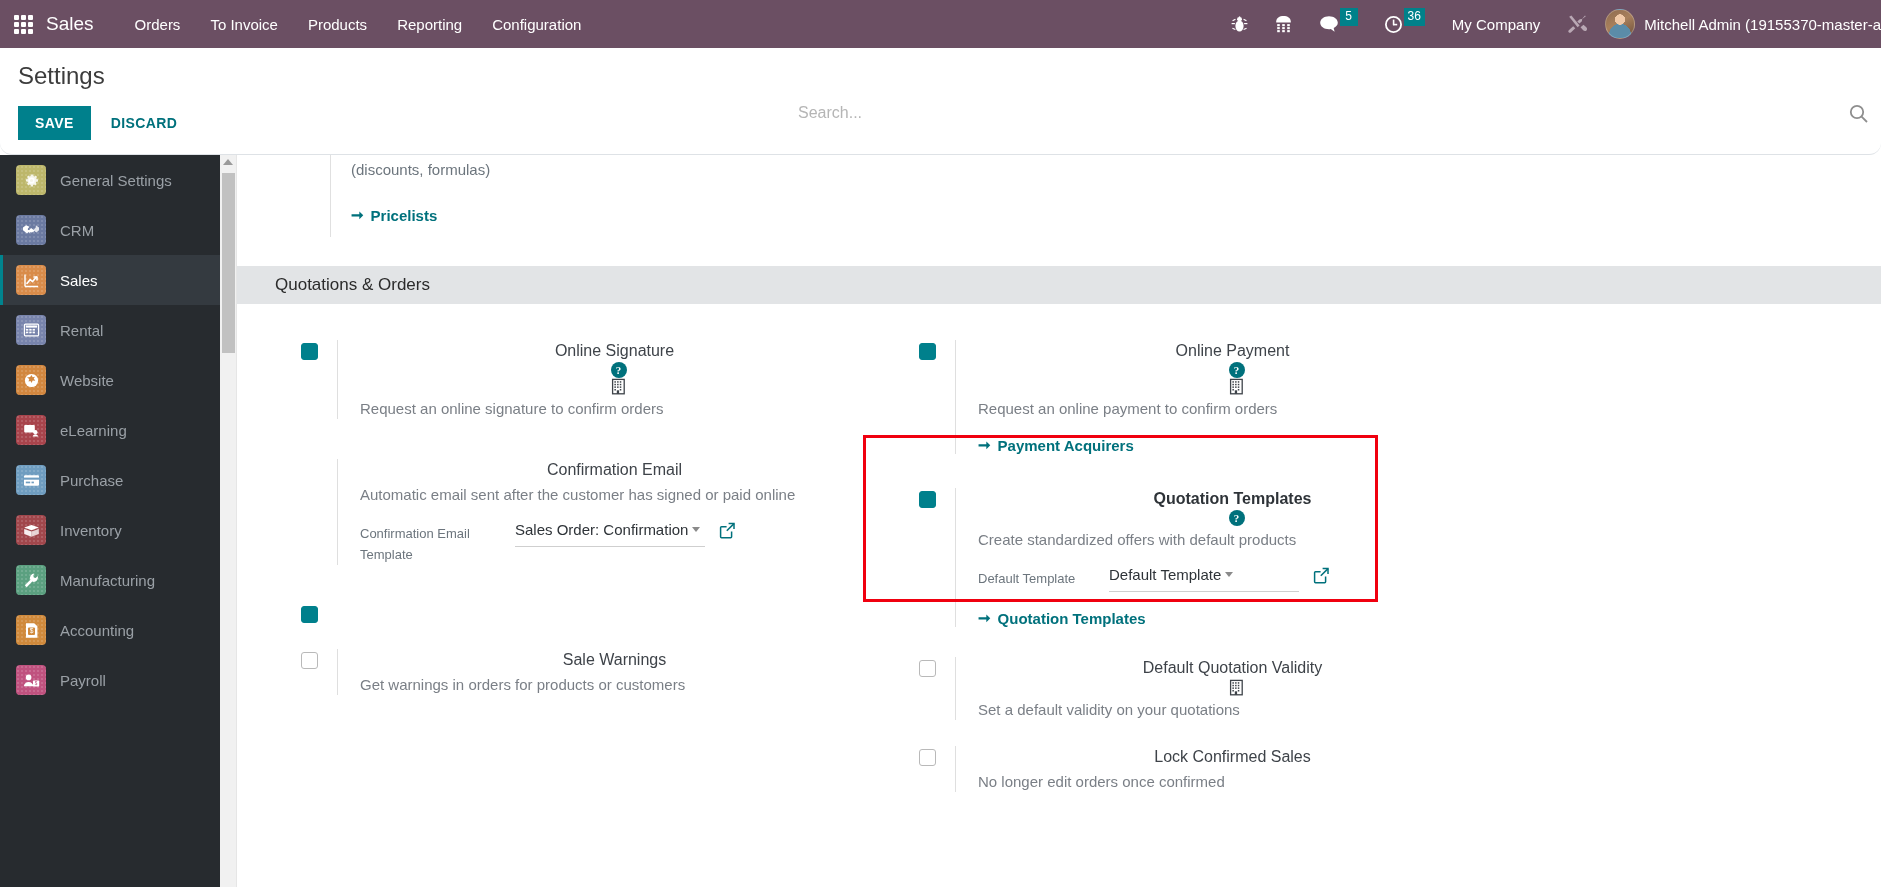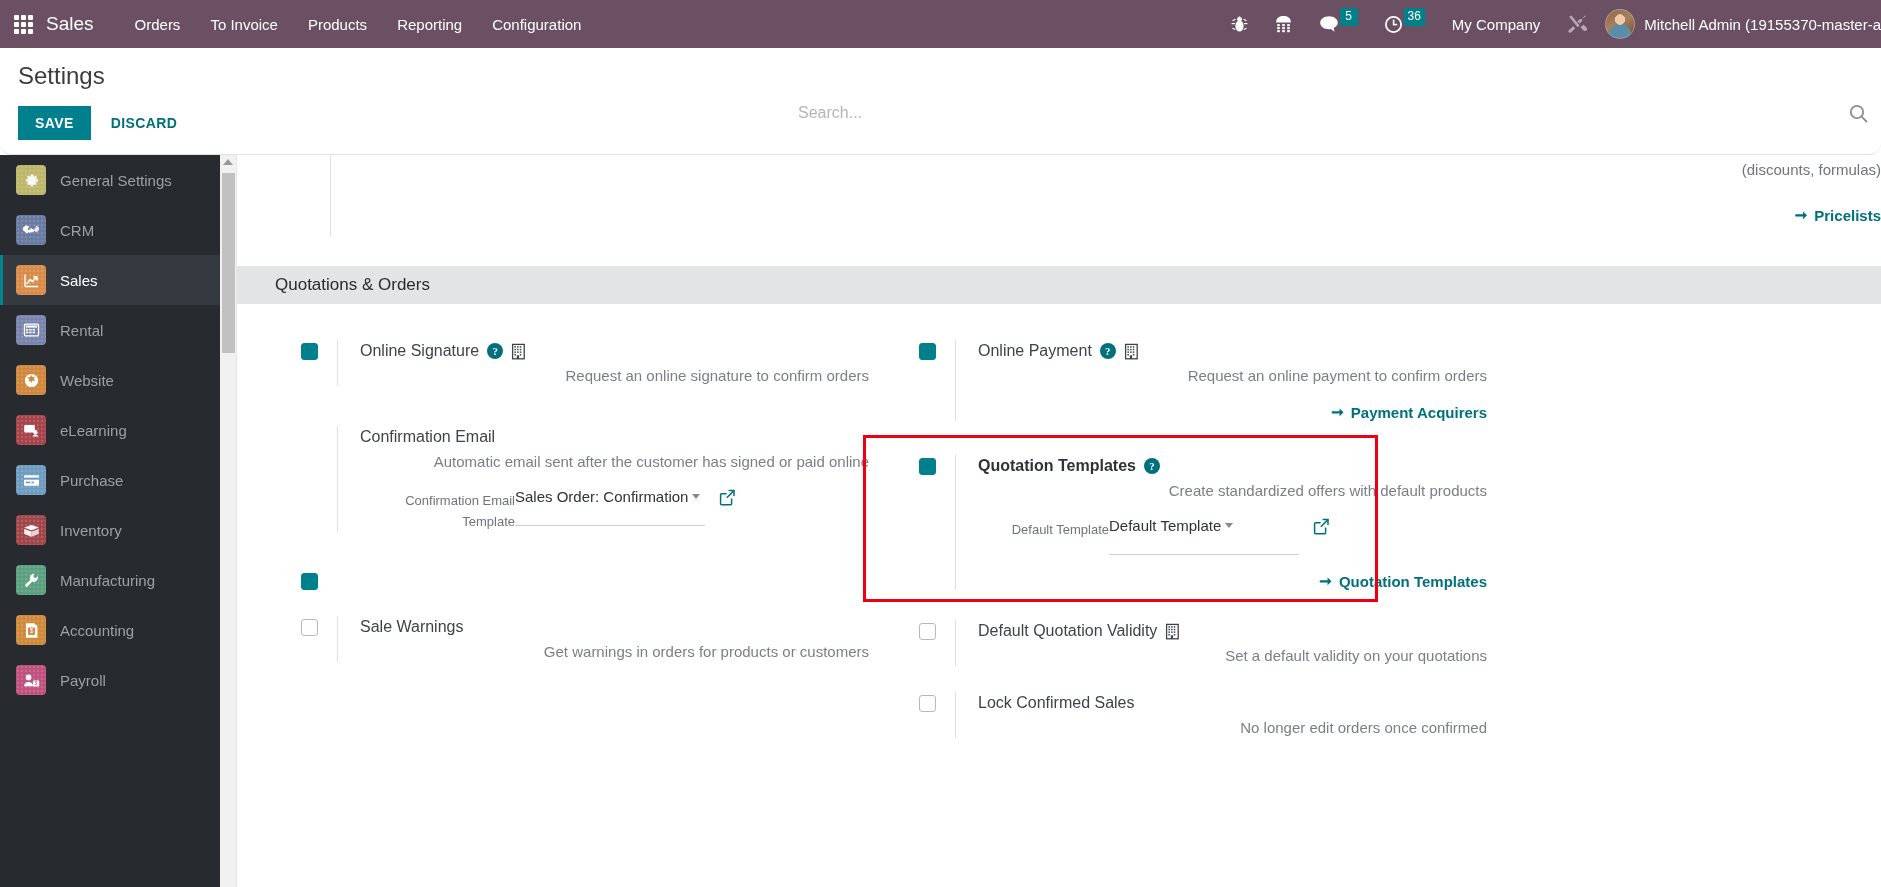--- a/index.html
+++ b/index.html
@@ -156,21 +156,20 @@
   }
   .side-icon svg { position: relative; z-index: 1; }
   .side-label { white-space: nowrap; }
 
   
   #settings-area {
     position: absolute; left: 220px; top: 155px;
     width: 1661px; height: 732px;
     background: #ffffff;
     overflow: hidden;
-    text-align: right;
   }
   
   #scroll-track {
     position: absolute; left: 0; top: 0;
     width: 17px; height: 732px;
     background: #f1f1f1;
     border-right: 1px solid #e6e6e6;
   }
   #scroll-arrow-up {
     position: absolute; left: 3px; top: 4px;
@@ -242,20 +241,21 @@
   .body-cell {
     flex: 1 1 auto;
     border-left: 1px solid #dfdfdf;
     padding-left: 22px;
     min-height: 40px;
   }
   .set-title {
     font-size: 16px; color: #3e4349;
     display: flex; align-items: center;
     line-height: 22px;
+    flex-direction: column;
   }
   .set-title.bold { font-weight: 700; color: #2e3338; }
   .set-desc {
     font-size: 15px; color: #7a7f86;
     margin-top: 3px; line-height: 21px;
   }
   .help-icon {
     display: inline-flex; align-items: center; justify-content: center;
     width: 16px; height: 16px; border-radius: 50%;
     background: #00717c; color: #ffffff;
@@ -274,21 +274,21 @@
   .field-row { display: flex; align-items: flex-start; margin-top: 16px; }
   .field-label {
     font-size: 13px; color: #6c757d;
     width: 155px; flex: none; line-height: 21px; padding-top: 2px;
   }
   .field-label.narrow { width: 131px; }
   .field-value-wrap {
     border-bottom: 1px solid #cfcfcf;
     min-width: 190px;
     display: flex; align-items: center;
-    padding-bottom: 20px;
+    padding-bottom: 8px;
     position: relative;
   }
   .field-value {
     font-size: 15px; color: #2e3338;
     white-space: nowrap; overflow: hidden;
     max-width: 181px;
     cursor: text;
   }
   .caret-down {
     width: 0; height: 0; flex: none;

